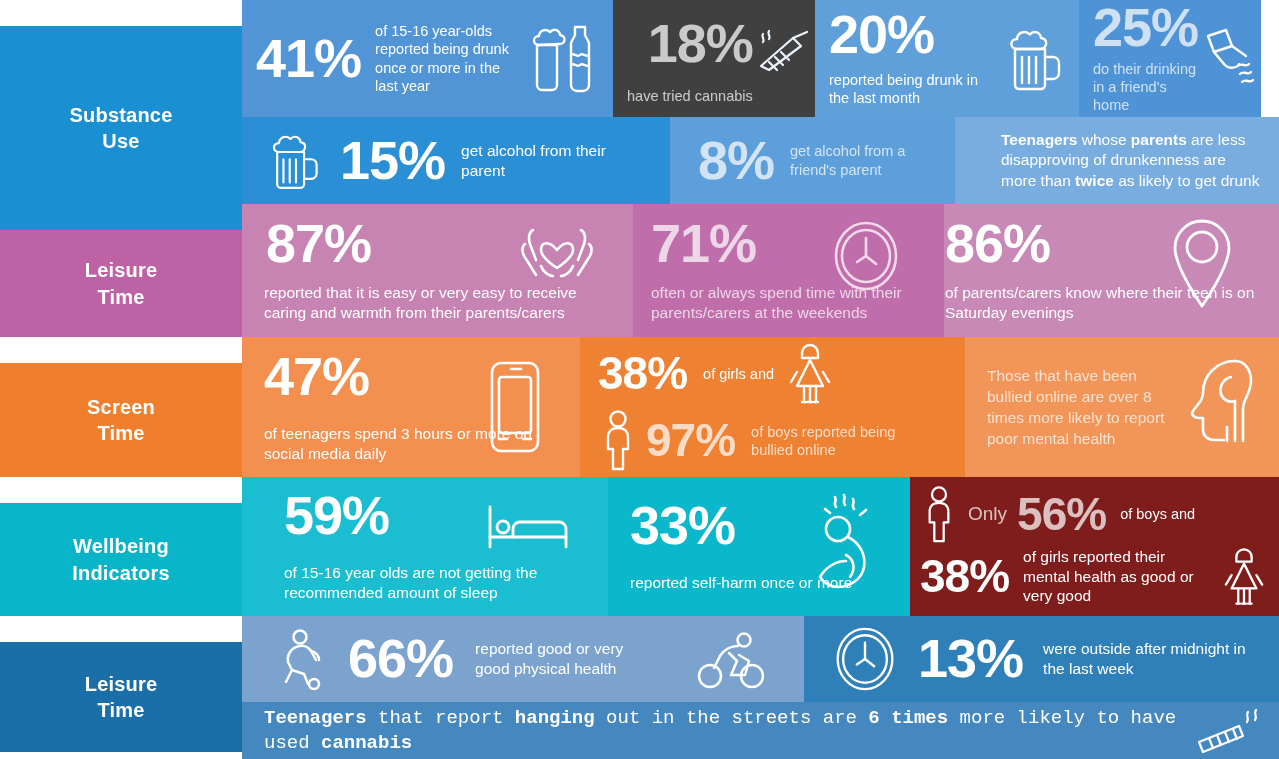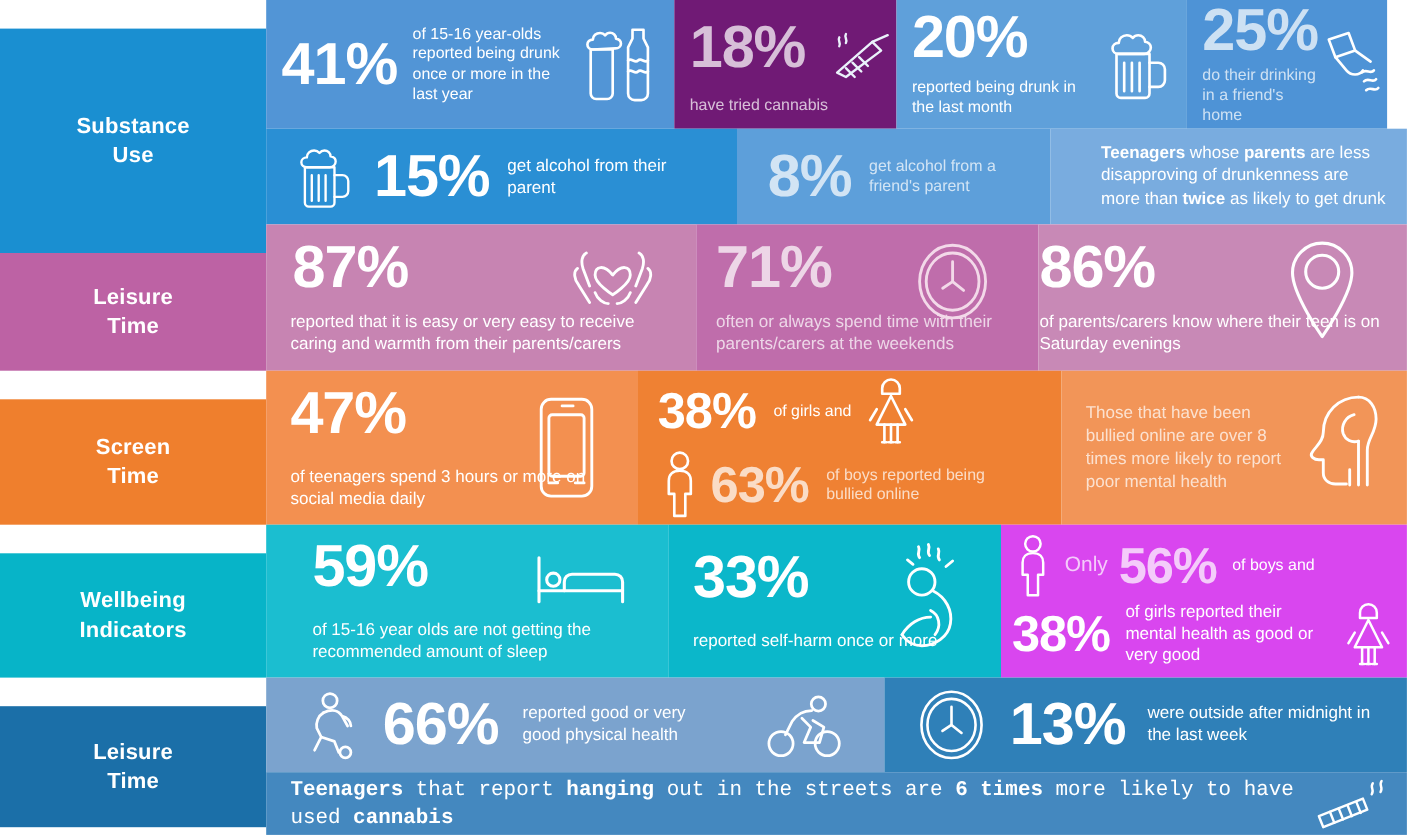--- a/index.html
+++ b/index.html
@@ -46,21 +46,21 @@
   .cap.sm { font-size: 14.5px; }
   .dim { opacity: .72; }
   .icon { display: block; }
   svg { display: block; overflow: visible; }
 
   
   #row-substance { top: 0; height: 204px; flex-direction: column; }
   #row-substance .sub-wrap { display: flex; width: 1279px; }
   #row-substance .cat-sub { background: #1a8fd1; }
   #su-a { background: #5295d6; width: 371px; }
-  #su-b { background: #701a75; width: 202px; }
+  #su-b { background: #404040; width: 202px; text-align: right; }
   #su-c { background: #5fa0da; width: 264px; }
   #su-d { background: #4e93d6; width: 182px; }
   #su-e { background: #2a8fd4; width: 428px; }
   #su-f { background: #5d9fda; width: 285px; }
   #su-g { background: #79acdf; width: 324px; }
 
   
   #row-family { top: 204px; height: 133px; }
   #row-family .cat { background: #bd62a4; }
   #fa-a { background: #c784b2; width: 391px; }
@@ -72,21 +72,21 @@
   #row-screen .cat { background: #ef7f2d; }
   #sc-a { background: #f39050; width: 338px; }
   #sc-b { background: #ef8133; width: 385px; }
   #sc-c { background: #f29558; width: 314px; }
 
   
   #row-wellbeing { top: 477px; height: 139px; }
   #row-wellbeing .cat { background: #07b4c8; }
   #we-a { background: #1bbed0; width: 366px; }
   #we-b { background: #0bb7ca; width: 302px; }
-  #we-c { background: #d946ef; width: 369px; }
+  #we-c { background: #7f1d1d; width: 369px; }
 
   
   #row-leisure { top: 616px; height: 143px; flex-direction: column; }
   #row-leisure .sub-wrap { display: flex; width: 1279px; }
   #row-leisure .cat-sub { background: #1b6fa8; }
   #le-a { background: #7ba3ce; width: 562px; }
   #le-b { background: #2f80b8; width: 475px; }
   #le-c { background: #4488bf; width: 1037px; }
 
   .banner {
@@ -294,21 +294,21 @@
               </svg>
             </span>
           </div>
           <div style="display:flex; align-items:center; margin-top:4px;">
             <span class="icon" style="margin-right:8px;">
               <svg width="40" height="62" viewBox="0 0 40 62" fill="none" stroke="#fff" stroke-width="2.4" stroke-linejoin="round" stroke-linecap="round">
                 <circle cx="20" cy="9" r="7.5"></circle>
                 <path d="M20 18 c-7 0-10 4-10 9 v12 h5 v20 h10 v-20 h5 V27 c0-5-3-9-10-9z"></path>
               </svg>
             </span>
-            <div class="pct lg dim">63%</div>
+            <div class="pct lg dim">97%</div>
             <div class="cap sm dim" style="margin-left:16px; max-width:160px;">of boys reported being bullied online</div>
           </div>
         </div>
       </div>
 
       <div class="panel" id="sc-c" style="padding-left:22px;">
         <div class="cap dim" style="max-width:180px; line-height:1.36;">Those that have been bullied online are over 8 times more likely to report poor mental health</div>
         <span class="icon" style="position:absolute; right:24px; top:18px;">
           <svg width="82" height="96" viewBox="0 0 82 96" fill="none" stroke="#fff" stroke-width="2.6" stroke-linejoin="round" stroke-linecap="round">
             <path d="M62 6 C44 6 30 20 30 38 c0 8-6 12-10 18 -3 4 2 7 6 7 h4 v12 c0 6 5 10 11 10 h10"></path>

